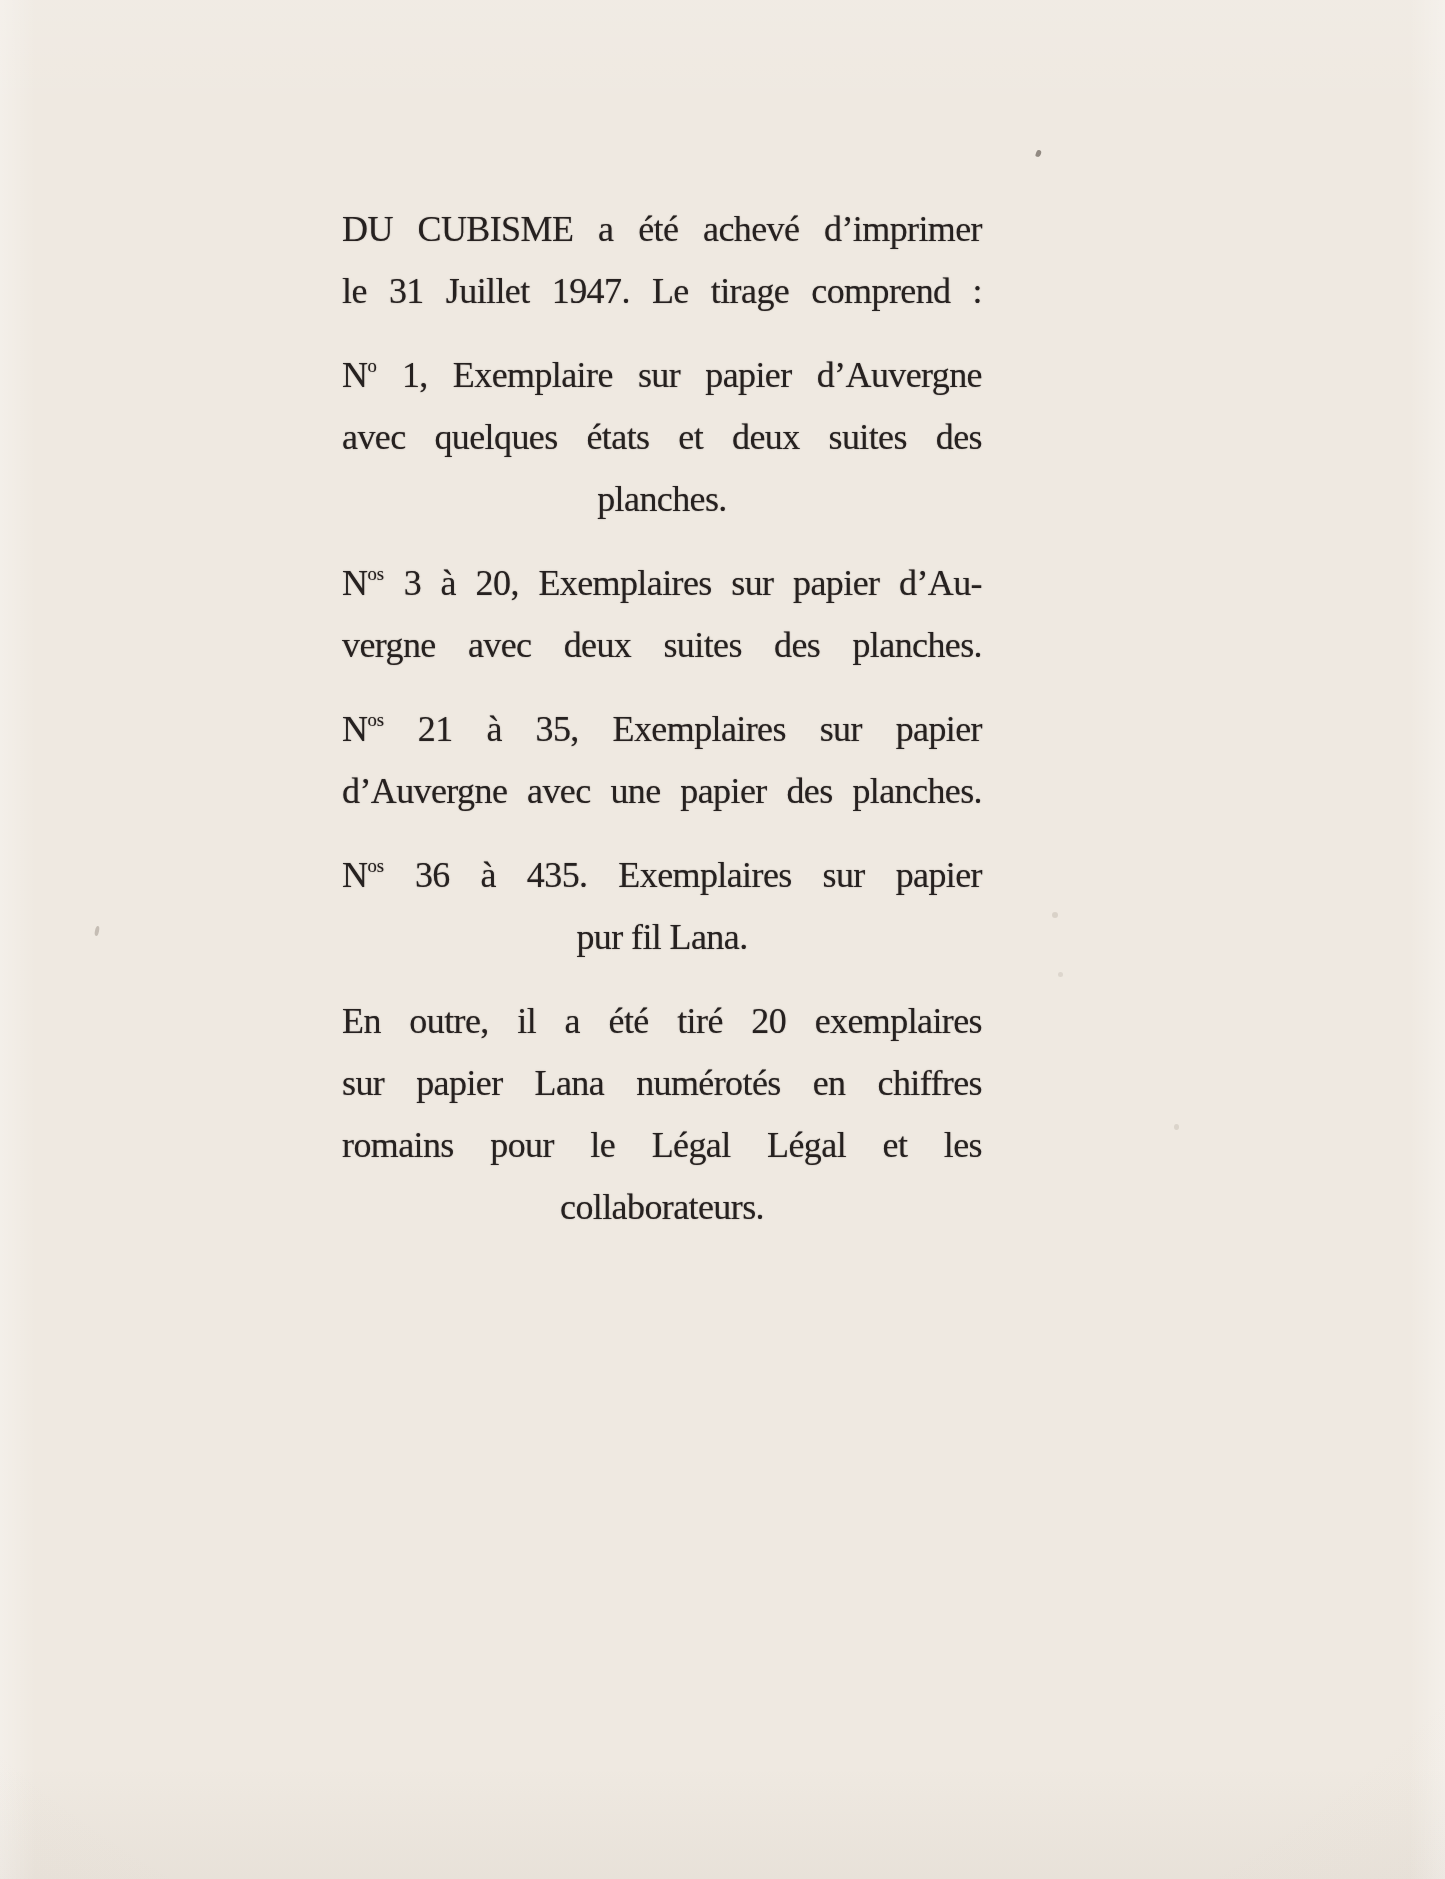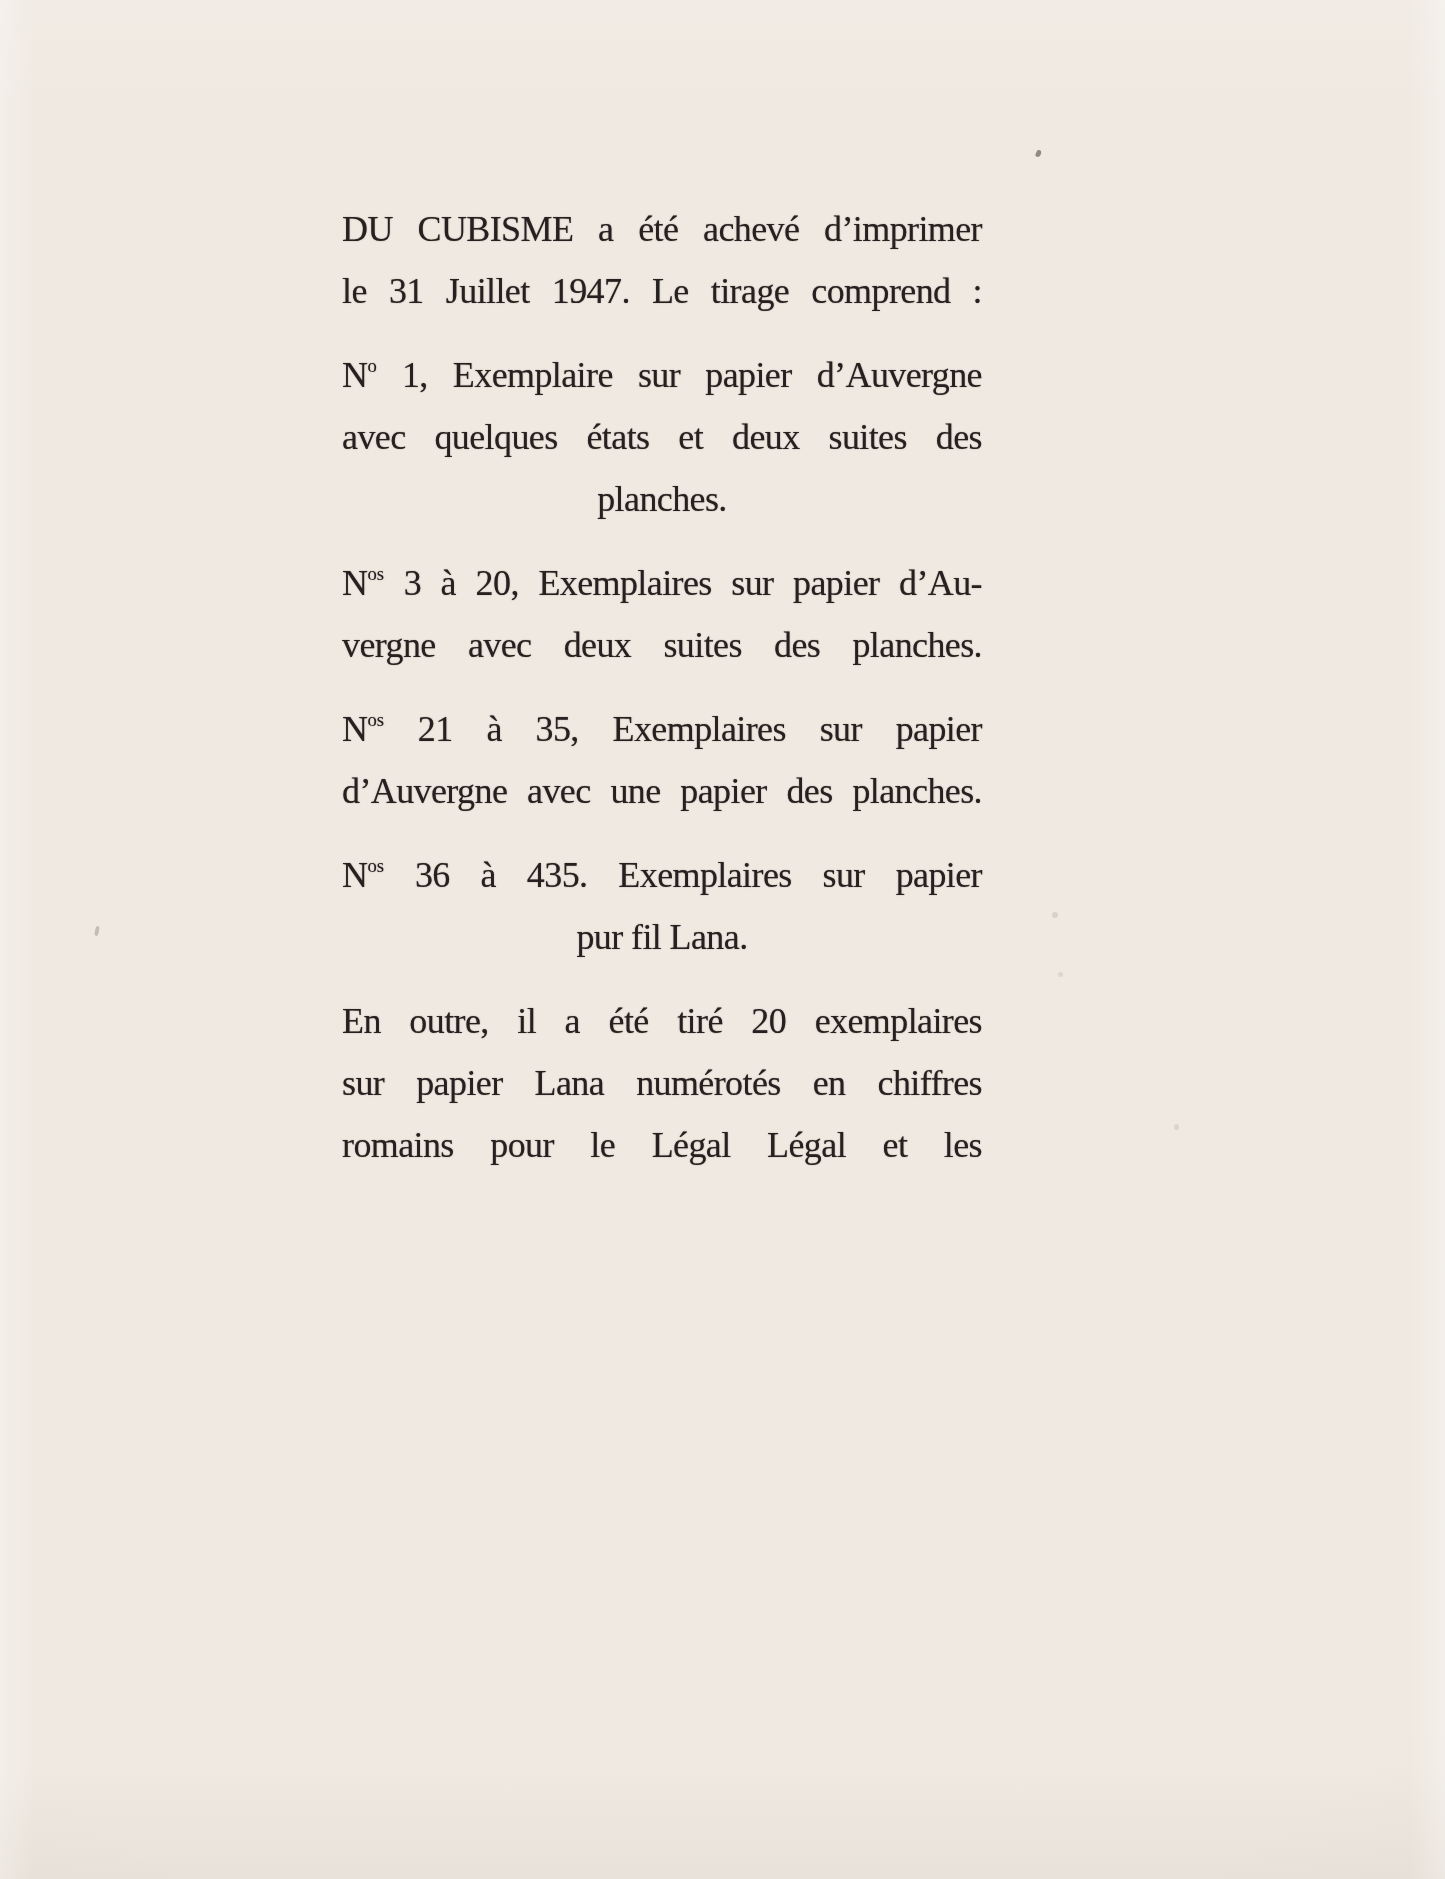--- a/index.html
+++ b/index.html
@@ -88,20 +88,21 @@
         <div class="line justify"><span>d’Auvergne avec une papier des planches.</span></div>
       </div>
       <div class="paragraph">
         <div class="line justify"><span>N</span><sup class="sup">os</sup><span> 36 à 435. Exemplaires sur papier</span></div>
         <div class="line center"><span>pur fil Lana.</span></div>
       </div>
       <div class="paragraph">
         <div class="line justify"><span>En outre, il a été tiré 20 exemplaires</span></div>
         <div class="line justify"><span>sur papier Lana numérotés en chiffres</span></div>
         <div class="line justify"><span>romains pour le Légal Légal et les</span></div>
+        <div class="line center"><span>collaborateurs.</span></div>
       </div>
     </div>
   <div class="speck s1"></div>
   <div class="speck s2"></div>
   <div class="speck s3"></div>
   <div class="speck s4"></div>
   <div class="speck s5"></div>
 </div>
 
 </body></html>

